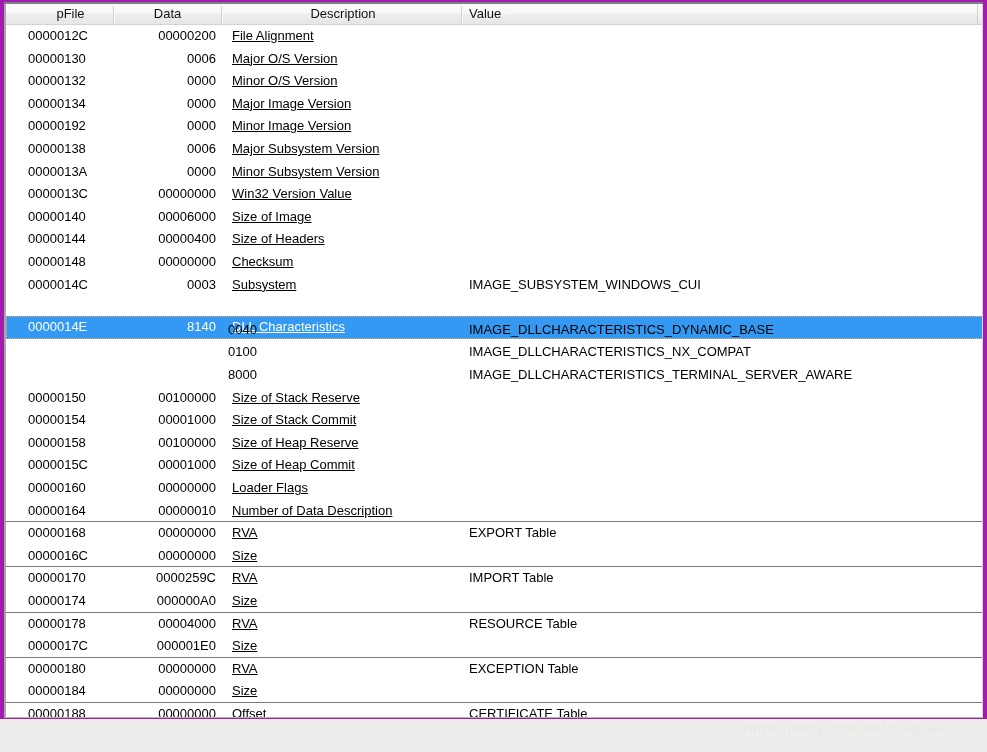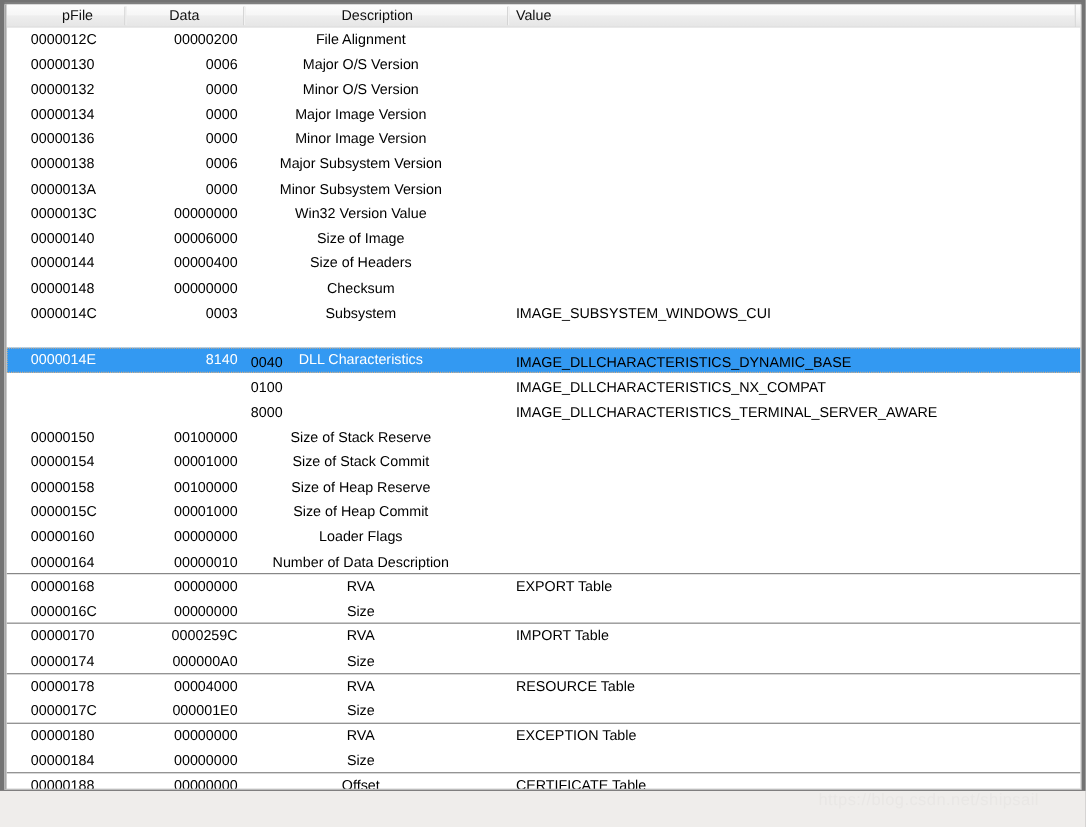--- a/index.html
+++ b/index.html
@@ -7,21 +7,21 @@
     width:987px;height:752px;
     background:#ffffff;
     font-family:"Liberation Sans","DejaVu Sans",sans-serif;
     overflow:hidden;
     -webkit-font-smoothing:none;
   }
 
   
   #pe-viewer{
     position:absolute;left:0;top:0;width:987px;height:752px;
-    background:#737373;
+    background:#a21caf;
   }
   .frame-top-line{
     position:absolute;left:4px;top:2px;width:979px;height:2px;
     background:#808080;
   }
   .listview{
     position:absolute;left:4px;top:4px;
     width:979px;height:714px;
     background:#ffffff;
     border-left:2px solid #a8a8a8;
@@ -75,21 +75,21 @@
     box-sizing:border-box;
     pointer-events:none;
   }
   .cell{
     position:absolute;top:0;height:23px;line-height:22px;
     font-size:13px;color:#000000;
     white-space:nowrap;overflow:hidden;
   }
   .c-pfile{left:22px;width:88px;text-align:left;}
   .c-data{left:110px;width:100px;text-align:right;}
-  .c-desc{left:204px;width:236px;text-align:center;}
+  .c-desc{left:226px;width:236px;text-align:left;text-decoration:underline;}
   .c-value{left:463px;width:505px;text-align:left;}
 
   
   .c-flag{left:222px;width:200px;text-align:left;}
 
   
   .sep{
     position:absolute;left:0;width:977px;height:1px;
     background:#7a7a7a;
   }
@@ -151,21 +151,21 @@
           <div class="cell c-desc">Minor O/S Version</div>
           <div class="cell c-value"></div>
         </div>
         <div class="row" style="top: 67.8px;">
           <div class="cell c-pfile">00000134</div>
           <div class="cell c-data">0000</div>
           <div class="cell c-desc">Major Image Version</div>
           <div class="cell c-value"></div>
         </div>
         <div class="row" style="top: 90.4px;">
-          <div class="cell c-pfile">00000136</div>
+          <div class="cell c-pfile">00000192</div>
           <div class="cell c-data">0000</div>
           <div class="cell c-desc">Minor Image Version</div>
           <div class="cell c-value"></div>
         </div>
         <div class="row" style="top: 113px;">
           <div class="cell c-pfile">00000138</div>
           <div class="cell c-data">0006</div>
           <div class="cell c-desc">Major Subsystem Version</div>
           <div class="cell c-value"></div>
         </div>

